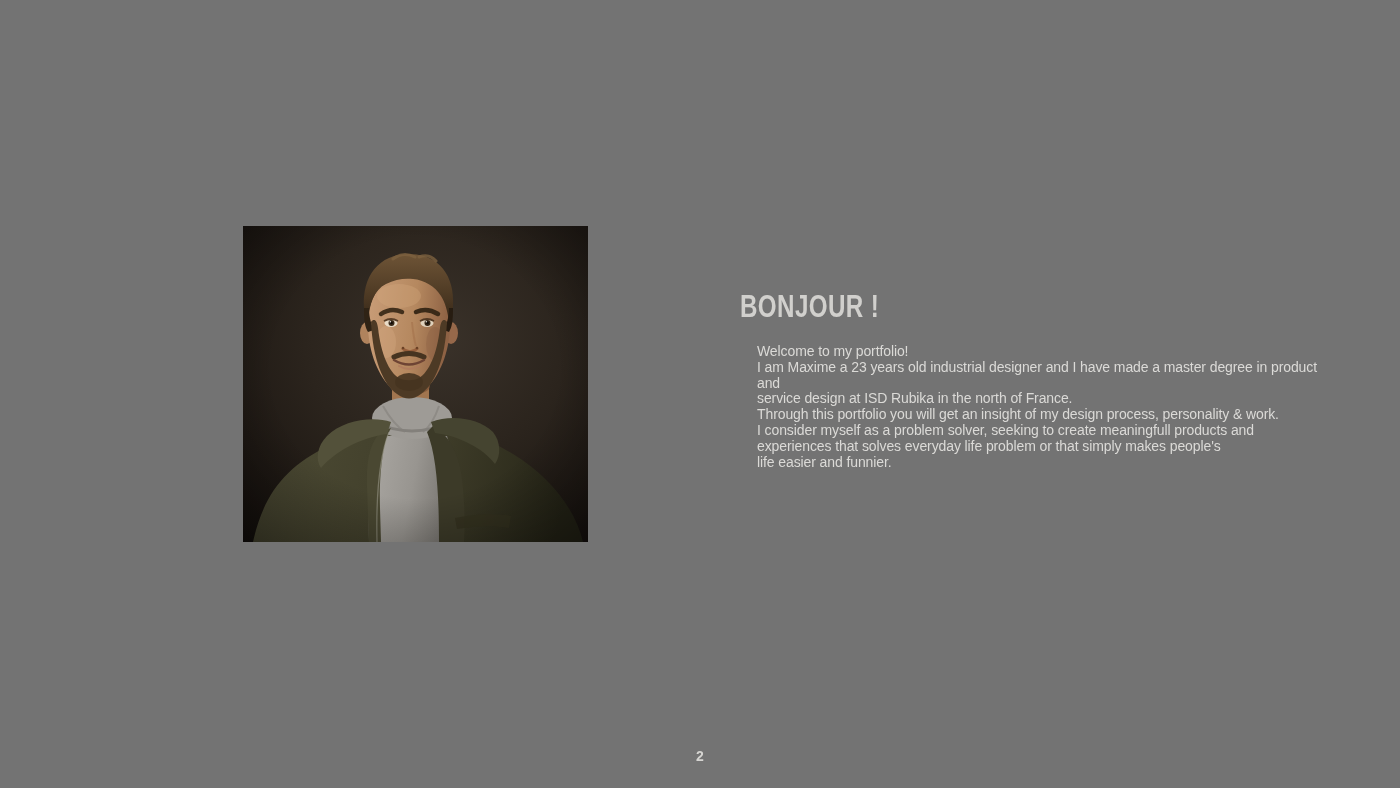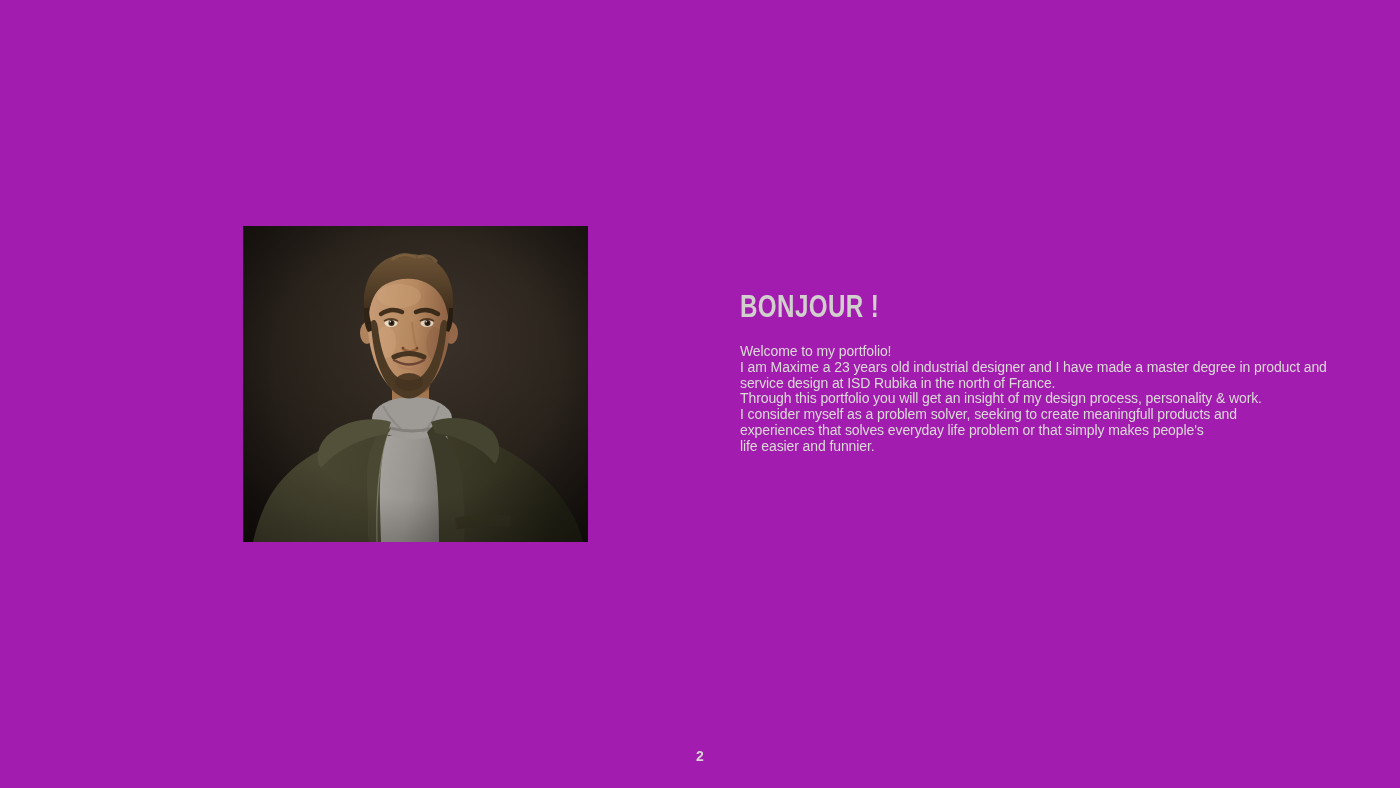--- a/index.html
+++ b/index.html
@@ -4,21 +4,21 @@
 <style>
   html, body {
     margin: 0;
     padding: 0;
     background: #0c0c0e;
   }
   .slide {
     position: relative;
     width: 1400px;
     height: 788px;
-    background: #a21caf;
+    background: #737373;
     overflow: hidden;
     font-family: "Liberation Sans", sans-serif;
   }
   .photo-frame {
     position: absolute;
     left: 243px;
     top: 226px;
     width: 345px;
     height: 316px;
     overflow: hidden;
@@ -35,21 +35,21 @@
     font-size: 31px;
     font-weight: 700;
     letter-spacing: 0.5px;
     color: #d1d0cd;
     line-height: 1;
     transform: scaleX(0.78);
     transform-origin: left center;
     white-space: nowrap;
   }
   .intro-paragraph {
-    margin: 0;
+    margin: 17px;
     margin-top: 22px;
     font-size: 14px;
     line-height: 15.8px;
     letter-spacing: -0.1px;
     color: #dbdad7;
     white-space: pre-line;
   }
   .intro-paragraph.second {
     margin-top: 16px;
   }

